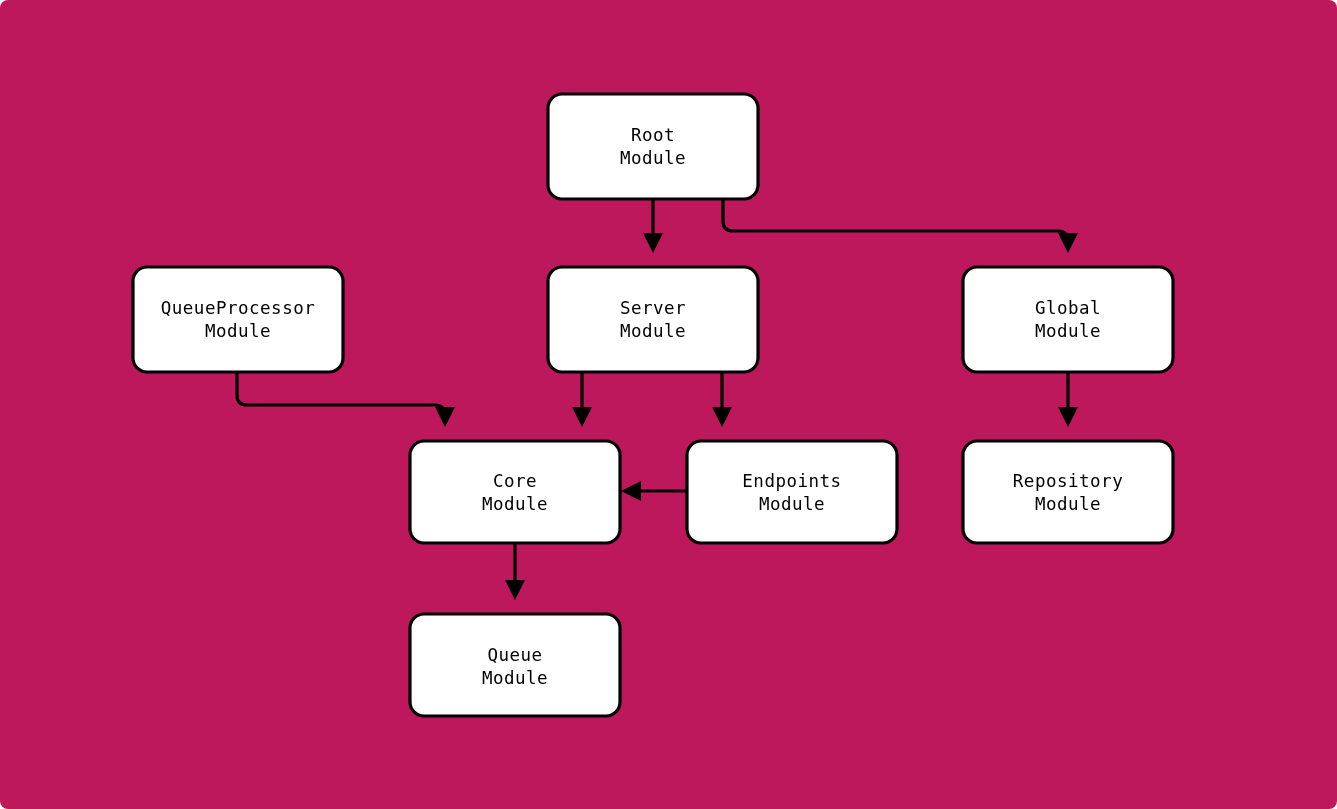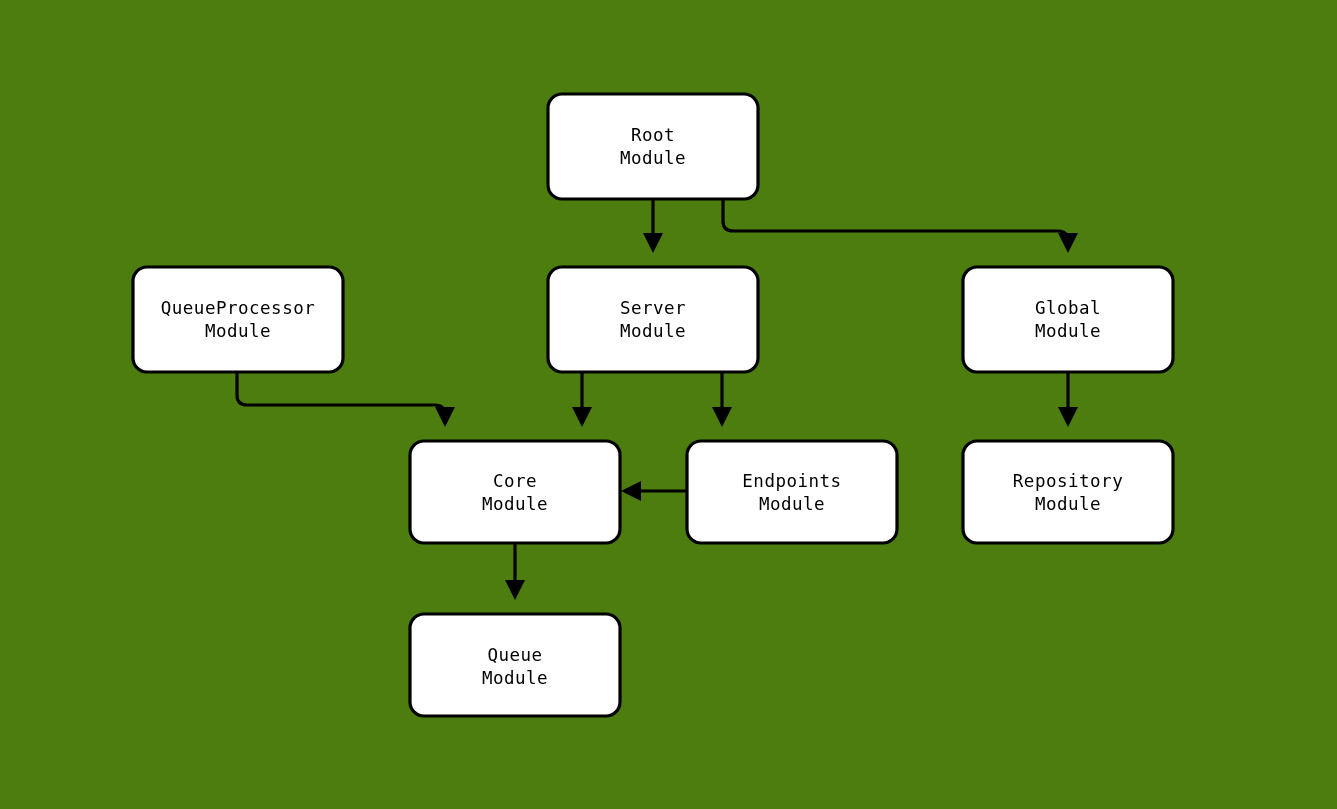--- a/index.html
+++ b/index.html
@@ -11,21 +11,22 @@
   body {
     width: 1337px;
     height: 809px;
     overflow: hidden;
     font-family: "DejaVu Sans Mono", "Liberation Mono", monospace;
   }
   #diagram-root {
     position: relative;
     width: 1337px;
     height: 809px;
-    background: #4d7c0f;
+    background: #be185d;
+    border-radius: 8px;
   }
   svg#diagram-svg {
     display: block;
     width: 1337px;
     height: 809px;
   }
   .node-box {
     fill: #ffffff;
     stroke: #000000;
     stroke-width: 3.2;

